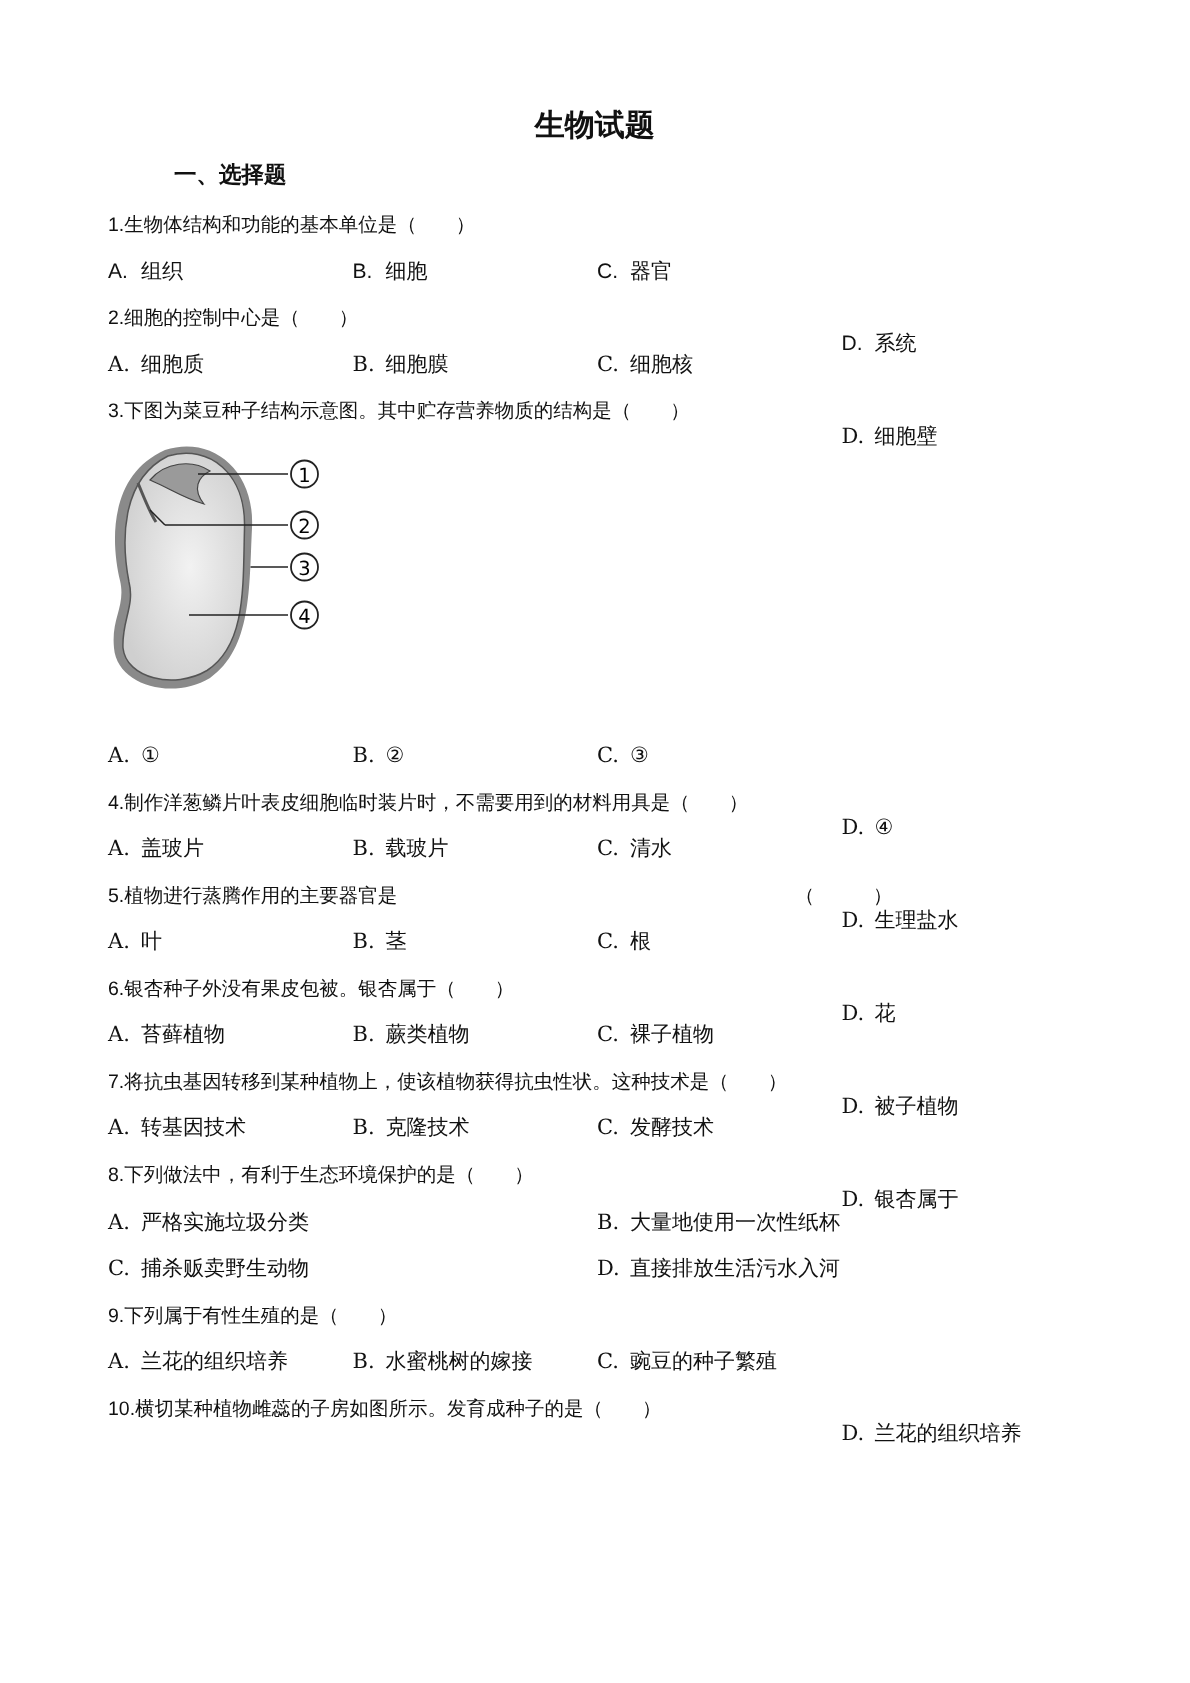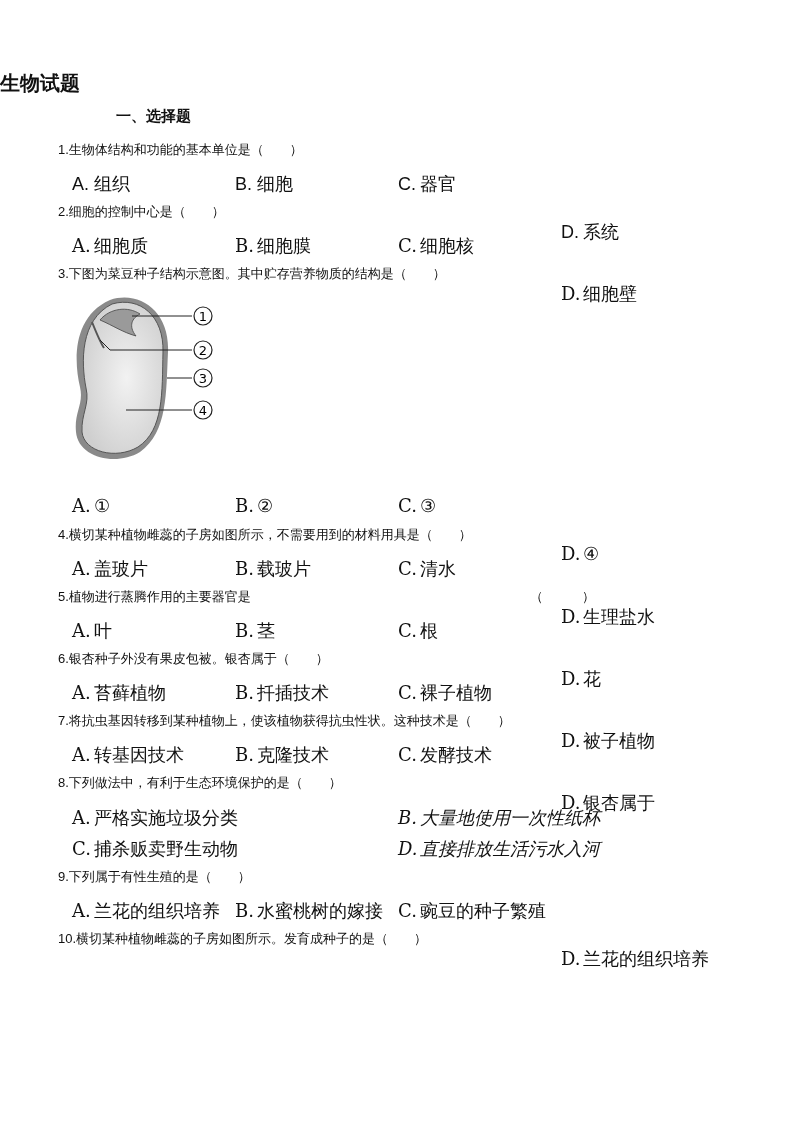--- a/index.html
+++ b/index.html
@@ -1,29 +1,29 @@
 <!DOCTYPE html>
 <html><head>
 <meta charset="utf-8">
 <style>
   html, body { margin: 0; padding: 0; background: #ffffff; }
   body { width: 793px; height: 1122px; position: relative; overflow: hidden;
          font-family: "DejaVu Serif", "Liberation Serif", serif; color: #111; }
-  .title { position: absolute; top: 70px; left: 0; width: 793px; text-align: left;
+  .title { position: absolute; top: 70px; left: 0; width: 793px; text-align: center;
            font-family: "DejaVu Sans", sans-serif; font-weight: bold; font-size: 20px; }
   .section { position: absolute; left: 72px; top: 107px; font-family: "DejaVu Sans", sans-serif;
              font-weight: bold; font-size: 15px; margin-left: 44px; }
-  .q { position: absolute; left: 58px; font-size: 13px; white-space: nowrap; }
+  .q { position: absolute; left: 72px; font-size: 13px; white-space: nowrap; }
   .q .num { font-family: "Liberation Sans", sans-serif; }
-  .opts { position: absolute; left: 72px; width: 680px; height: 20px; font-size: 18px; }
+  .opts { position: absolute; left: 72px; width: 680px; height: 20px; font-size: 14px; }
   .opt { position: absolute; top: 0; white-space: nowrap; }
   .opt .lbl { display: inline-block; width: 22px; }
   .opt.sans .lbl { font-family: "Liberation Sans", sans-serif; }
   .o0 { left: 0; } .o1 { left: 163px; } .o2 { left: 326px; } .o3 { left: 489px; margin-top: 48px; }
-  .o2col1 { left: 326px; font-style: italic; }
+  .o2col1 { left: 326px; }
   .diagram { position: absolute; left: 70px; top: 292px; width: 160px; height: 170px; }
 </style>
 </head>
 <body>
 
 <div class="title">生物试题</div>
 <div class="section">一、选择题</div>
 
 <div class="q" style="top:141px">
   <span class="num">1.</span><span>生物体结构和功能的基本单位是（　　）</span>
@@ -76,21 +76,21 @@
   </g>
 </svg>
 <div class="opts" style="top:495px">
   <div class="opt o0"><span class="lbl">A.</span><span>①</span></div>
   <div class="opt o1"><span class="lbl">B.</span><span>②</span></div>
   <div class="opt o2"><span class="lbl">C.</span><span>③</span></div>
   <div class="opt o3"><span class="lbl">D.</span><span>④</span></div>
 </div>
 
 <div class="q" style="top:526px">
-  <span class="num">4.</span><span>横切某种植物雌蕊的子房如图所示，不需要用到的材料用具是（　　）</span>
+  <span class="num">4.</span><span>制作洋葱鳞片叶表皮细胞临时装片时，不需要用到的材料用具是（　　）</span>
 </div>
 <div class="opts" style="top:557px">
   <div class="opt o0"><span class="lbl">A.</span><span>盖玻片</span></div>
   <div class="opt o1"><span class="lbl">B.</span><span>载玻片</span></div>
   <div class="opt o2"><span class="lbl">C.</span><span>清水</span></div>
   <div class="opt o3"><span class="lbl">D.</span><span>生理盐水</span></div>
 </div>
 
 <div class="q" style="top:588px">
   <span class="num">5.</span><span>植物进行蒸腾作用的主要器官是</span>
@@ -101,21 +101,21 @@
   <div class="opt o1"><span class="lbl">B.</span><span>茎</span></div>
   <div class="opt o2"><span class="lbl">C.</span><span>根</span></div>
   <div class="opt o3"><span class="lbl">D.</span><span>花</span></div>
 </div>
 
 <div class="q" style="top:650px">
   <span class="num">6.</span><span>银杏种子外没有果皮包被。银杏属于（　　）</span>
 </div>
 <div class="opts" style="top:681px">
   <div class="opt o0"><span class="lbl">A.</span><span>苔藓植物</span></div>
-  <div class="opt o1"><span class="lbl">B.</span><span>扦插技术</span></div>
+  <div class="opt o1"><span class="lbl">B.</span><span>蕨类植物</span></div>
   <div class="opt o2"><span class="lbl">C.</span><span>裸子植物</span></div>
   <div class="opt o3"><span class="lbl">D.</span><span>被子植物</span></div>
 </div>
 
 <div class="q" style="top:712px">
   <span class="num">7.</span><span>将抗虫基因转移到某种植物上，使该植物获得抗虫性状。这种技术是（　　）</span>
 </div>
 <div class="opts" style="top:743px">
   <div class="opt o0"><span class="lbl">A.</span><span>转基因技术</span></div>
   <div class="opt o1"><span class="lbl">B.</span><span>克隆技术</span></div>

